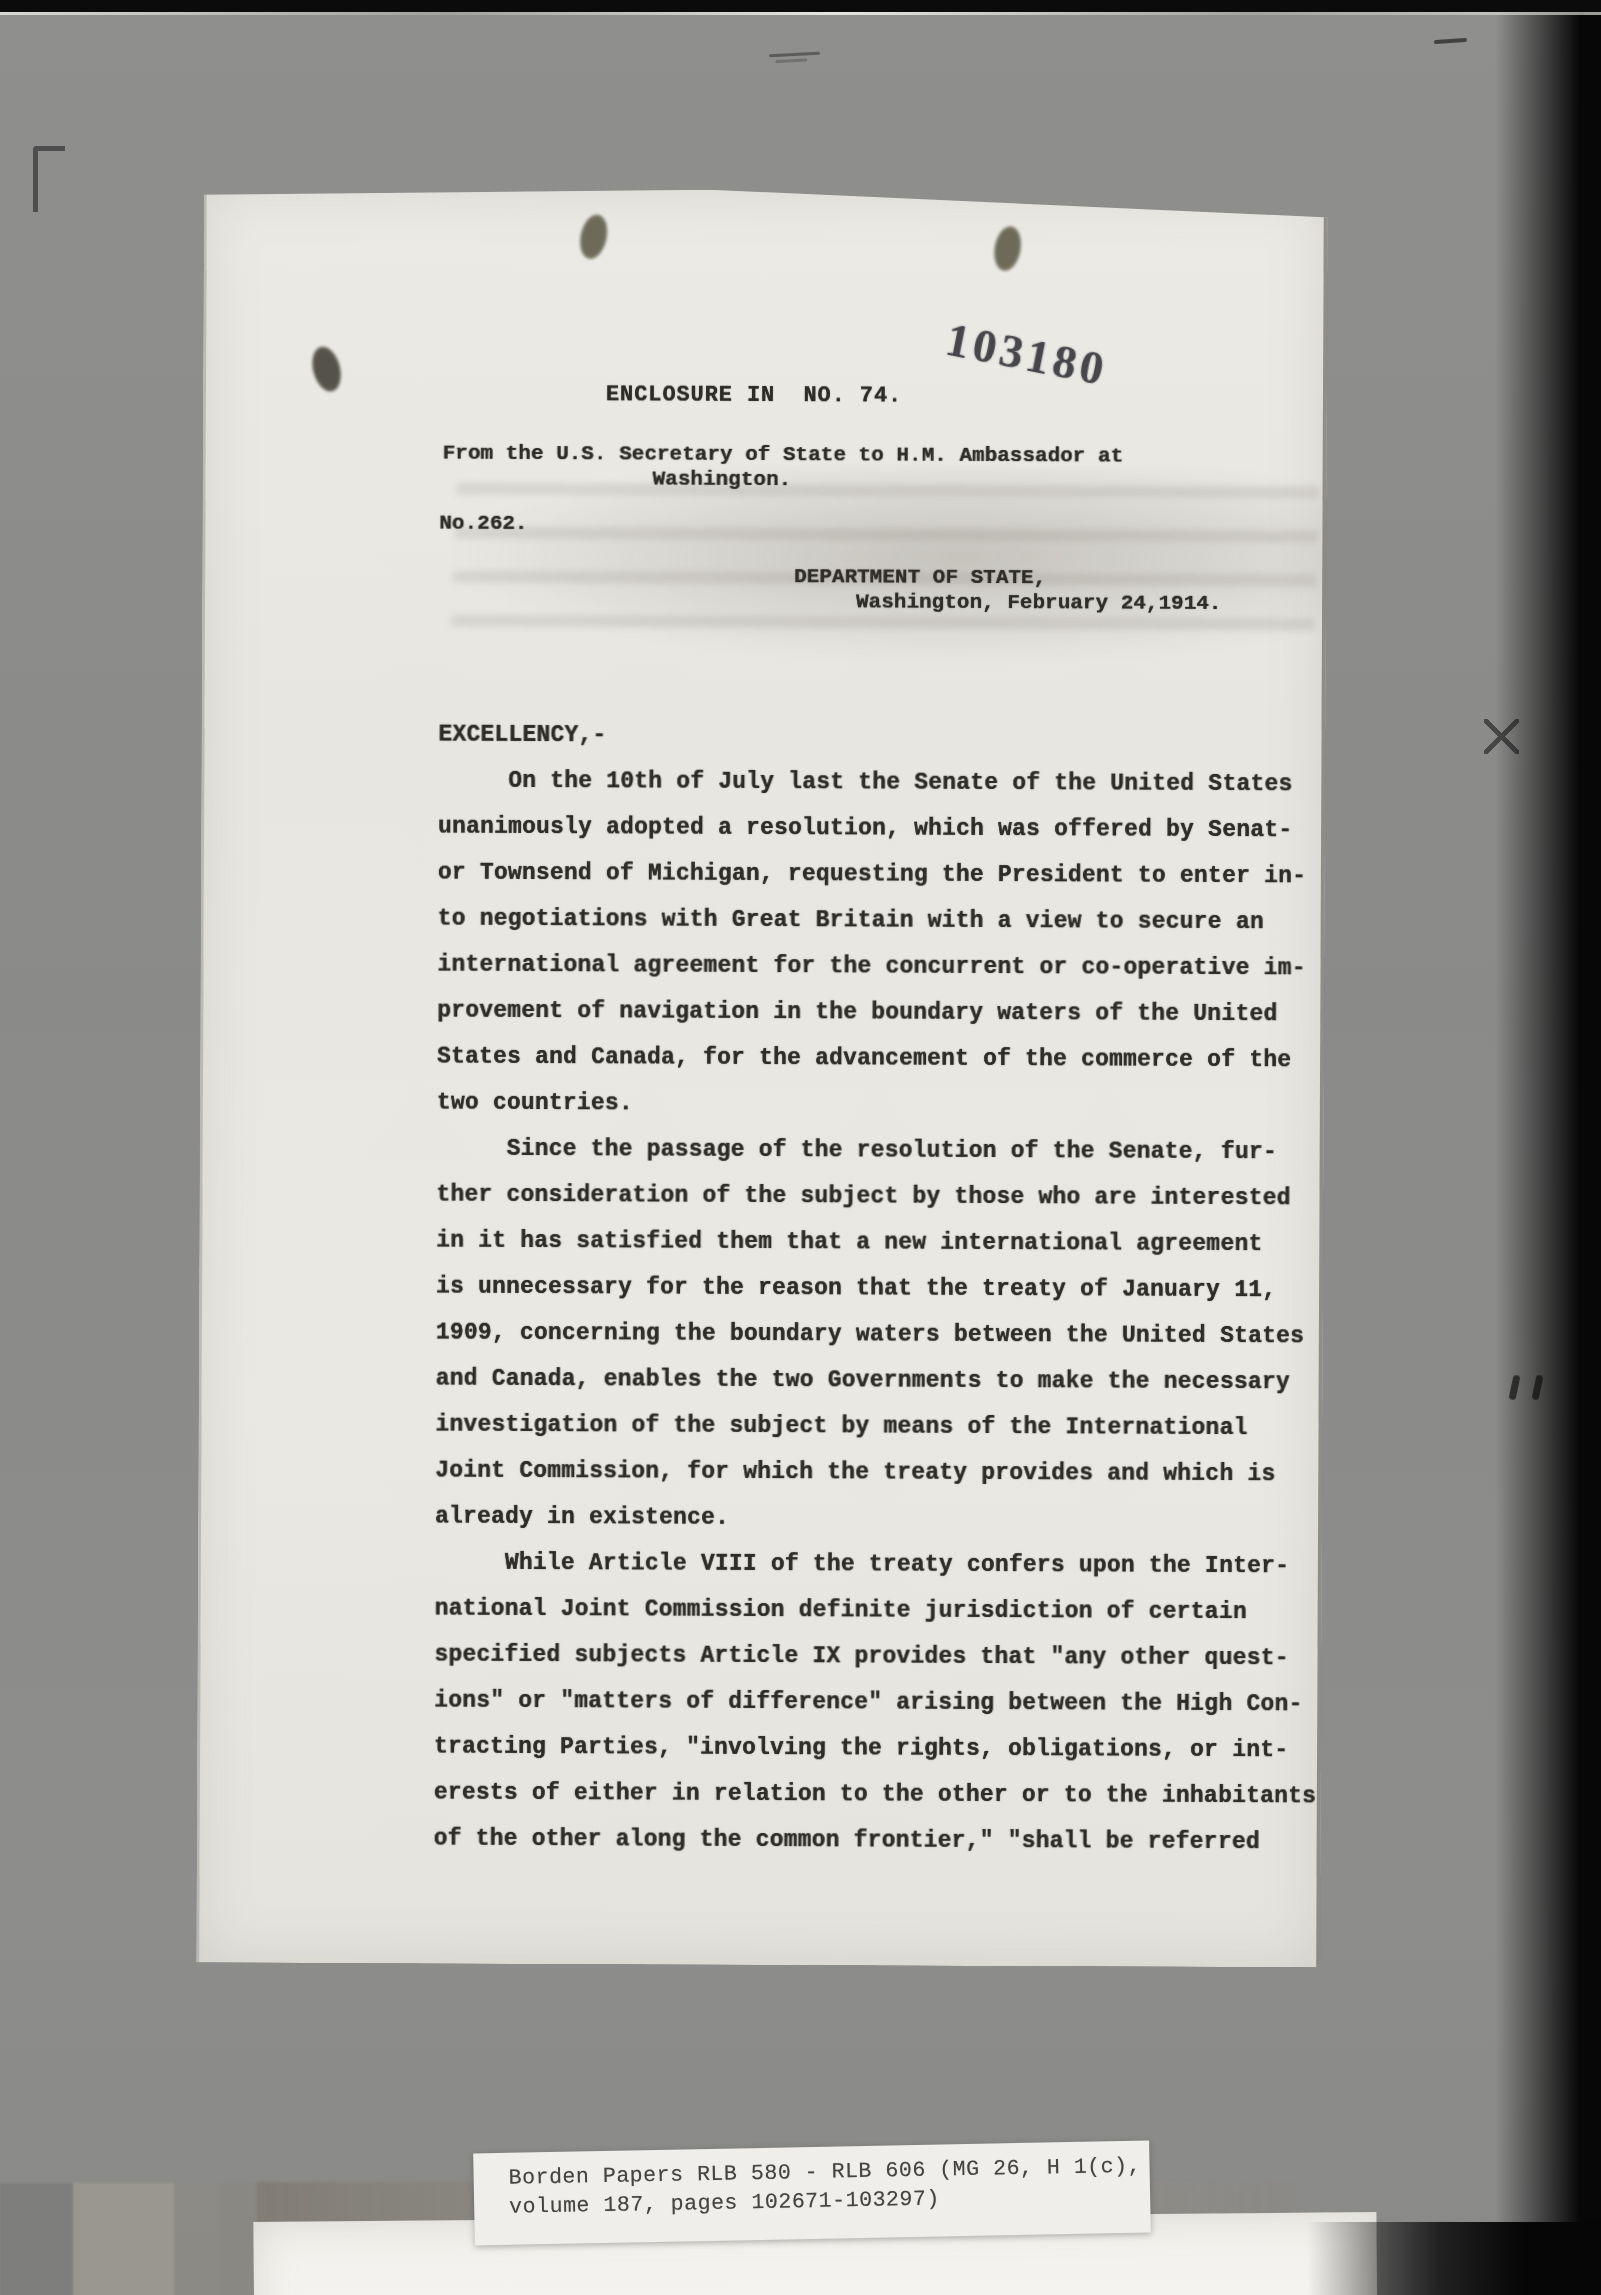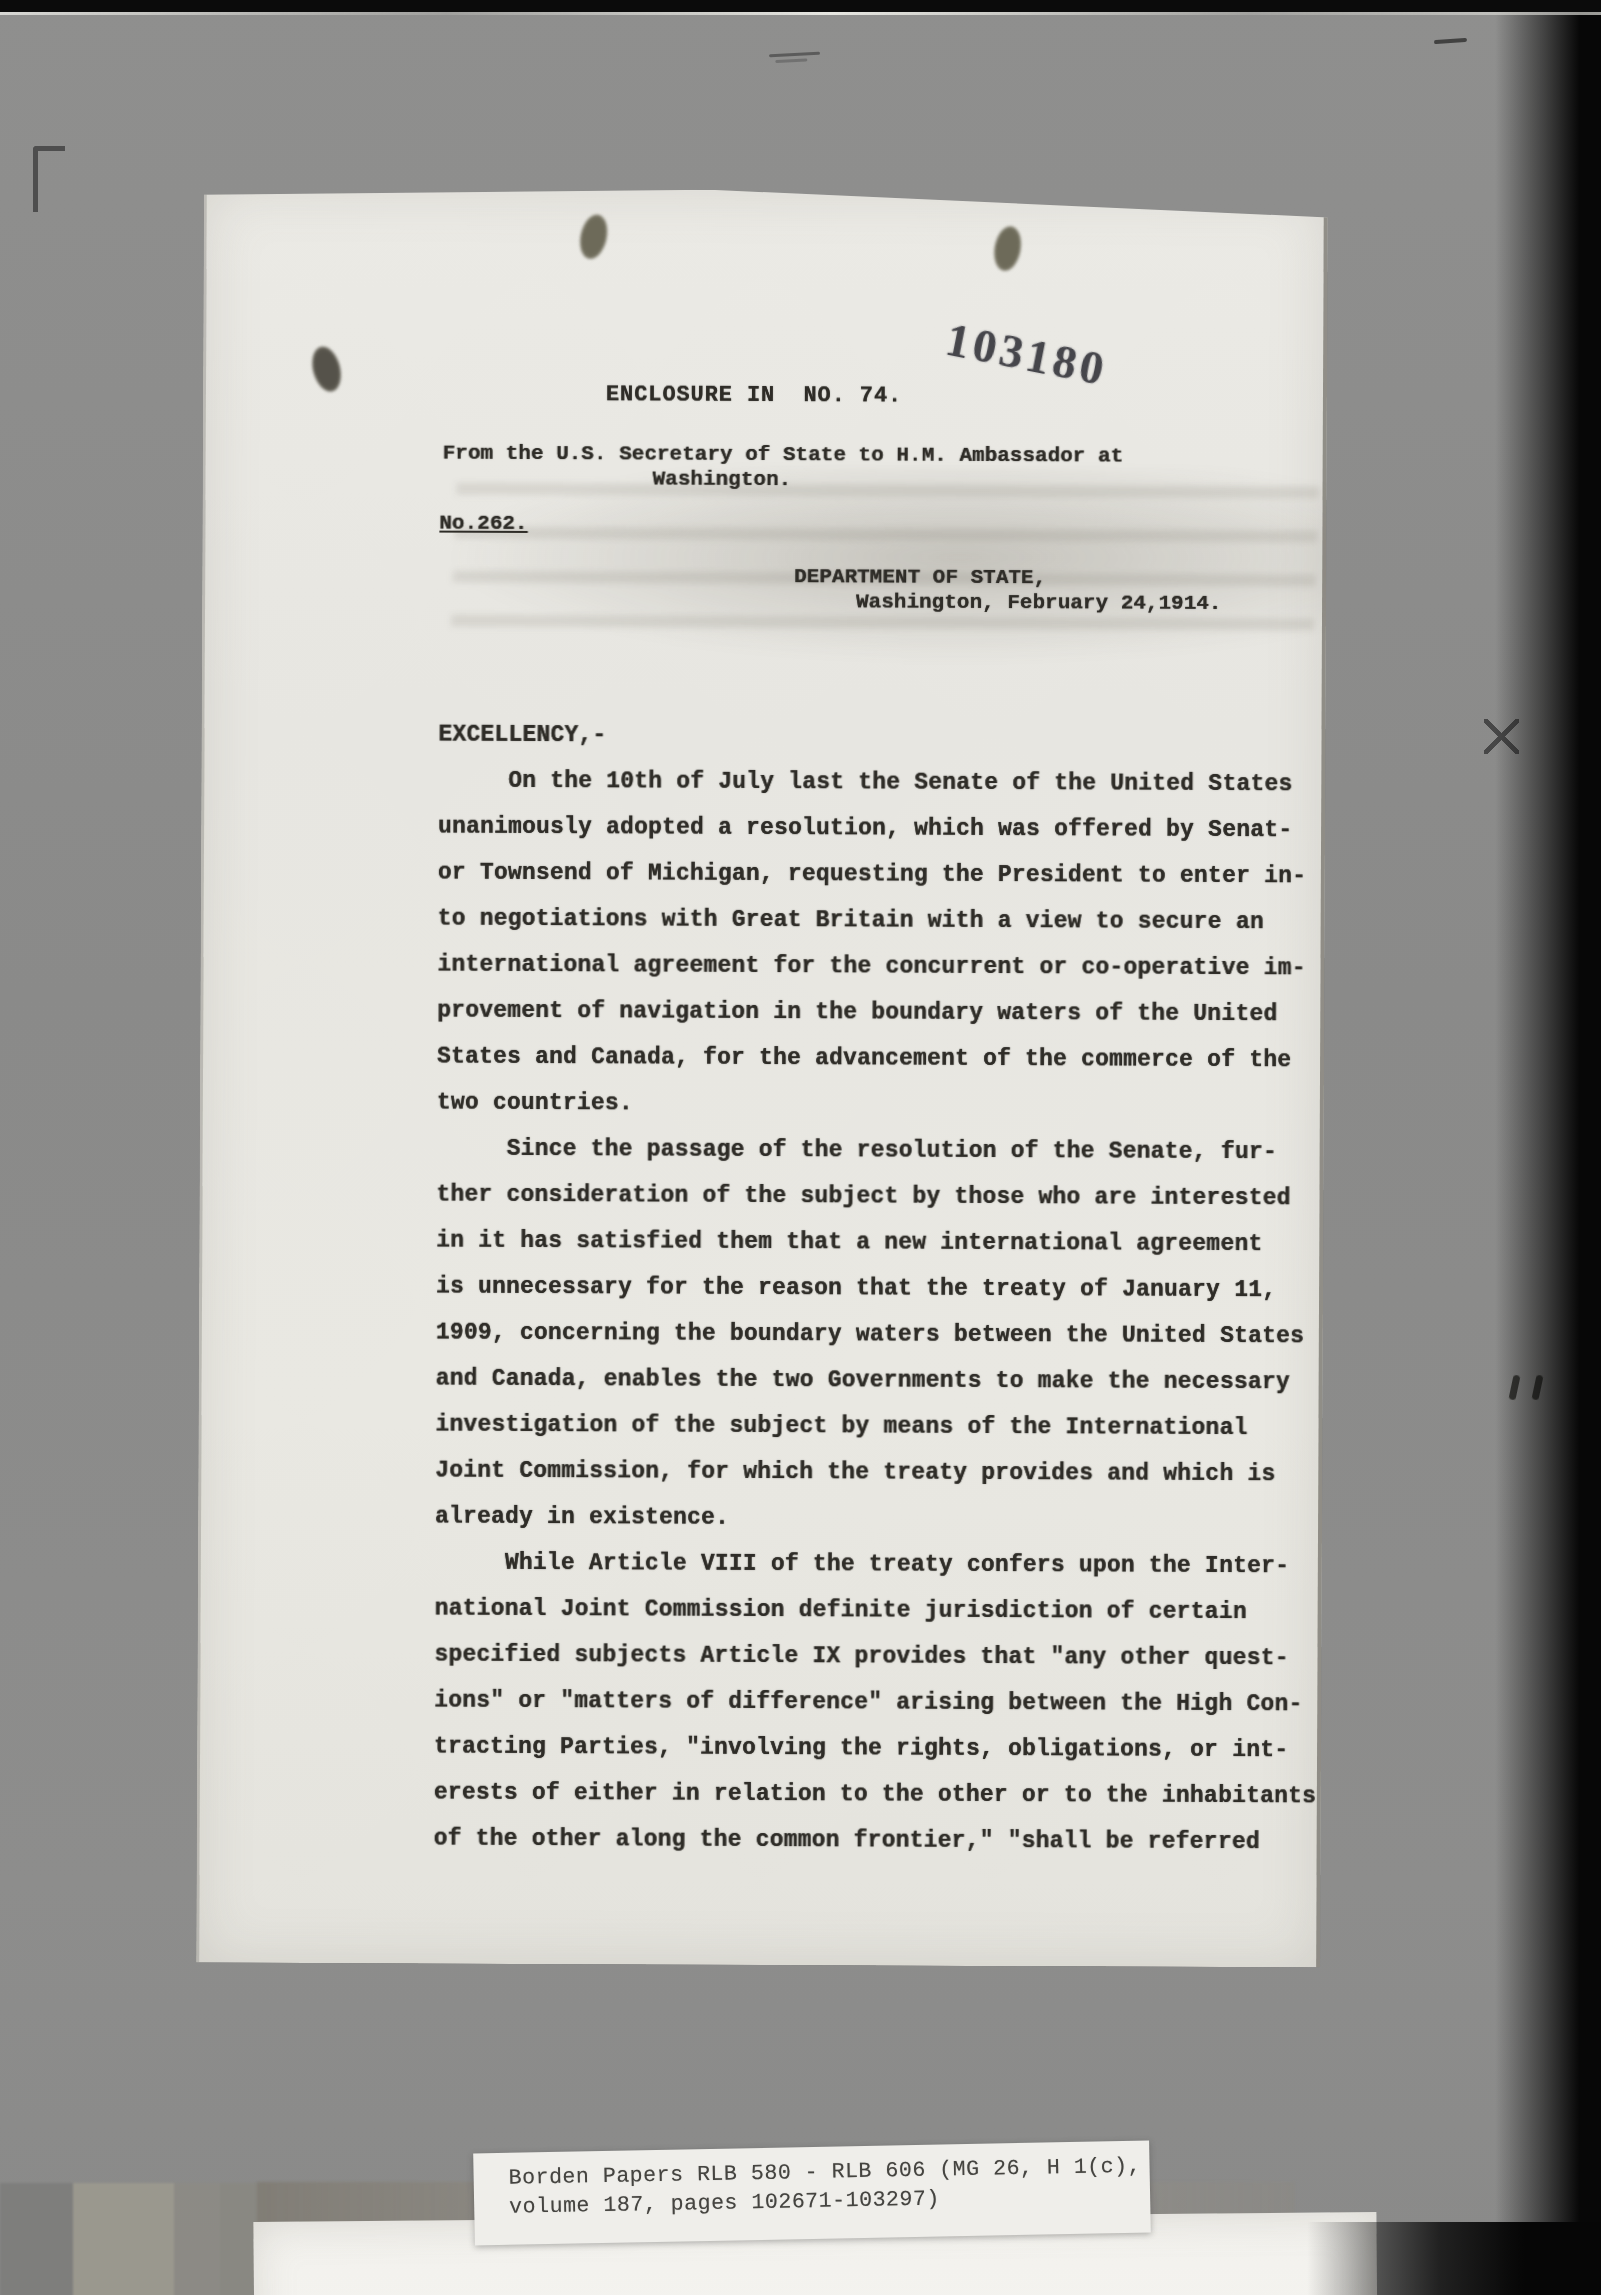--- a/index.html
+++ b/index.html
@@ -47,21 +47,21 @@
   .fastener{left:107px;top:158px;width:27px;height:46px;transform:rotate(-15deg);
     background:radial-gradient(ellipse,#55524a 0 55%,#6b685c 78%,transparent 100%);}
   
   .tw{position:absolute;white-space:pre;font-family:"Liberation Mono",monospace;font-weight:700;
       color:#2e2c27;text-shadow:0 0 1.4px rgba(46,44,39,.5),0 0 0.5px rgba(46,44,39,.8);filter:blur(0.3px);}
   .stamp-number{left:739px;top:136px;font:700 47px "Liberation Serif",serif;letter-spacing:3.7px;
       color:#35353b;transform:rotate(11deg);opacity:.9;text-shadow:0 0 2.3px rgba(40,40,55,.4);filter:blur(0.5px);}
   .heading{left:400px;top:193px;font-size:22px;letter-spacing:0.9px;}
   .from1{left:237px;top:253px;font-size:21px;}
   .from2{left:447px;top:278px;font-size:21px;}
-  .docno{left:234px;top:323px;font-size:21px;text-decoration:underline;}
+  .docno{left:234px;top:323px;font-size:21px;}
   .dept1{left:589px;top:375px;font-size:21px;}
   .dept2{left:651px;top:400px;font-size:21px;}
   .body{left:234px;top:523px;font-size:23px;line-height:46px;letter-spacing:0.2px;}
   .body .bline{white-space:pre;}
   
   .strip-left{left:0;top:2183px;width:275px;height:405px;opacity:.95;z-index:11;filter:blur(0.9px);
     background:linear-gradient(90deg,#7e7e7c 0 73px,#9b998f 73px 174px,#8d8b85 174px 220px,#898882 220px);}
   .tape{left:257px;top:2182px;width:1038px;height:53px;z-index:11;filter:blur(1.8px);
     background:linear-gradient(90deg,rgba(128,124,116,.9),rgba(150,146,137,.6) 42%,rgba(140,136,128,.35));}
   .label{left:474px;top:2147px;width:676px;height:92px;background:#efeeea;z-index:13;

